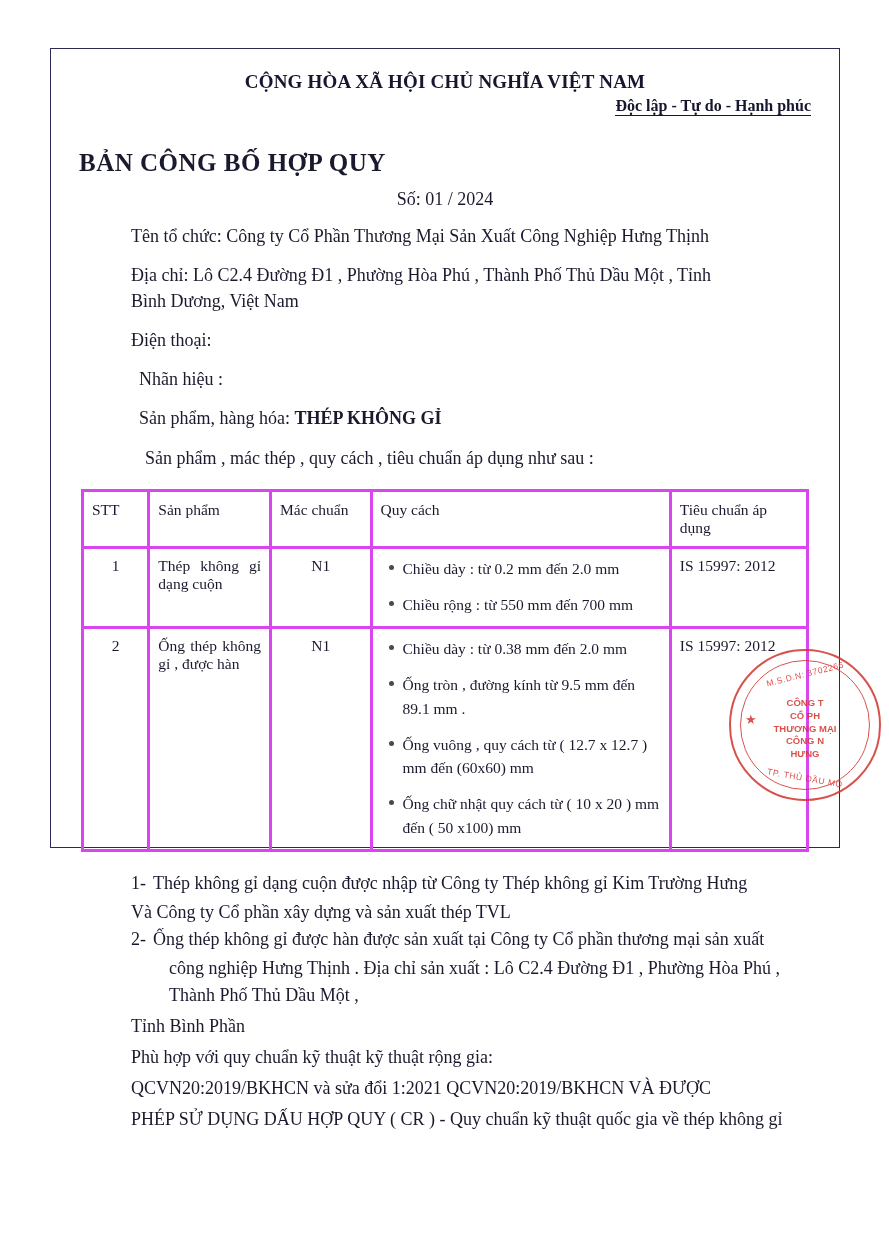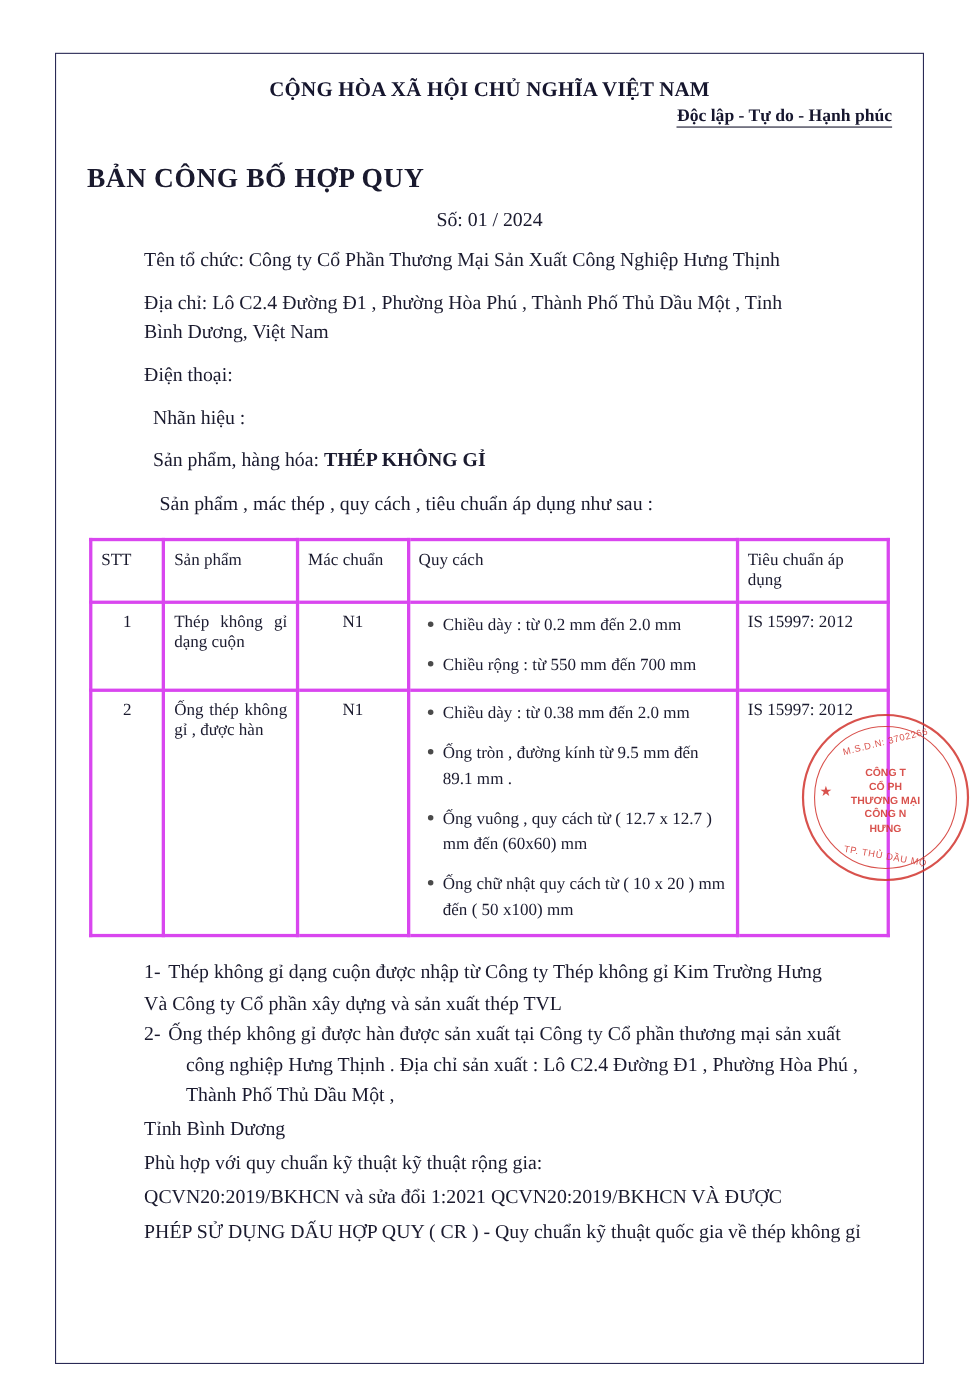--- a/index.html
+++ b/index.html
@@ -14,21 +14,21 @@
     font-family: "Liberation Serif", serif;
     color: #1a1a2e;
     overflow: hidden;
   }
 
   .page {
     position: absolute;
     left: 50px;
     top: 48px;
     width: 790px;
-    height: 1192px;
+    height: 800px;
     border: 1px solid #2a2a55;
     box-sizing: border-box;
     background: #fff;
   }
 
   .inner {
     padding: 22px 28px 10px 28px;
     box-sizing: border-box;
     height: 100%;
     position: relative;
@@ -286,21 +286,21 @@
       <div class="note-cont">Và Công ty Cổ phần xây dựng và sản xuất thép TVL</div>
 
       <div class="note-item">
         <span class="note-num">2-</span>
         <span class="note-text">Ống thép không gỉ được hàn được sản xuất tại Công ty Cổ phần thương mại sản xuất</span>
       </div>
       <div class="note-cont note-cont2">công nghiệp Hưng Thịnh . Địa chỉ sản xuất : Lô C2.4 Đường Đ1 , Phường Hòa Phú ,</div>
       <div class="note-cont note-cont2">Thành Phố Thủ Dầu Một ,</div>
     </div>
 
-    <div class="tail-line">Tỉnh Bình Dương</div>
+    <div class="tail-line">Tỉnh Bình Phần</div>
     <div class="tail-line">Phù hợp với quy chuẩn kỹ thuật kỹ thuật rộng gia:</div>
     <div class="tail-block">QCVN20:2019/BKHCN và sửa đổi 1:2021  QCVN20:2019/BKHCN VÀ ĐƯỢC</div>
     <div class="tail-block l2">PHÉP SỬ DỤNG DẤU HỢP QUY ( CR ) -  Quy chuẩn kỹ thuật quốc gia về thép không gỉ</div>
 
     <div class="seal">
       <div class="ring"></div>
       <div class="arc-top">M.S.D.N: 3702266</div>
       <div class="star">★</div>
       <div class="mid">
         <div>CÔNG T</div>

